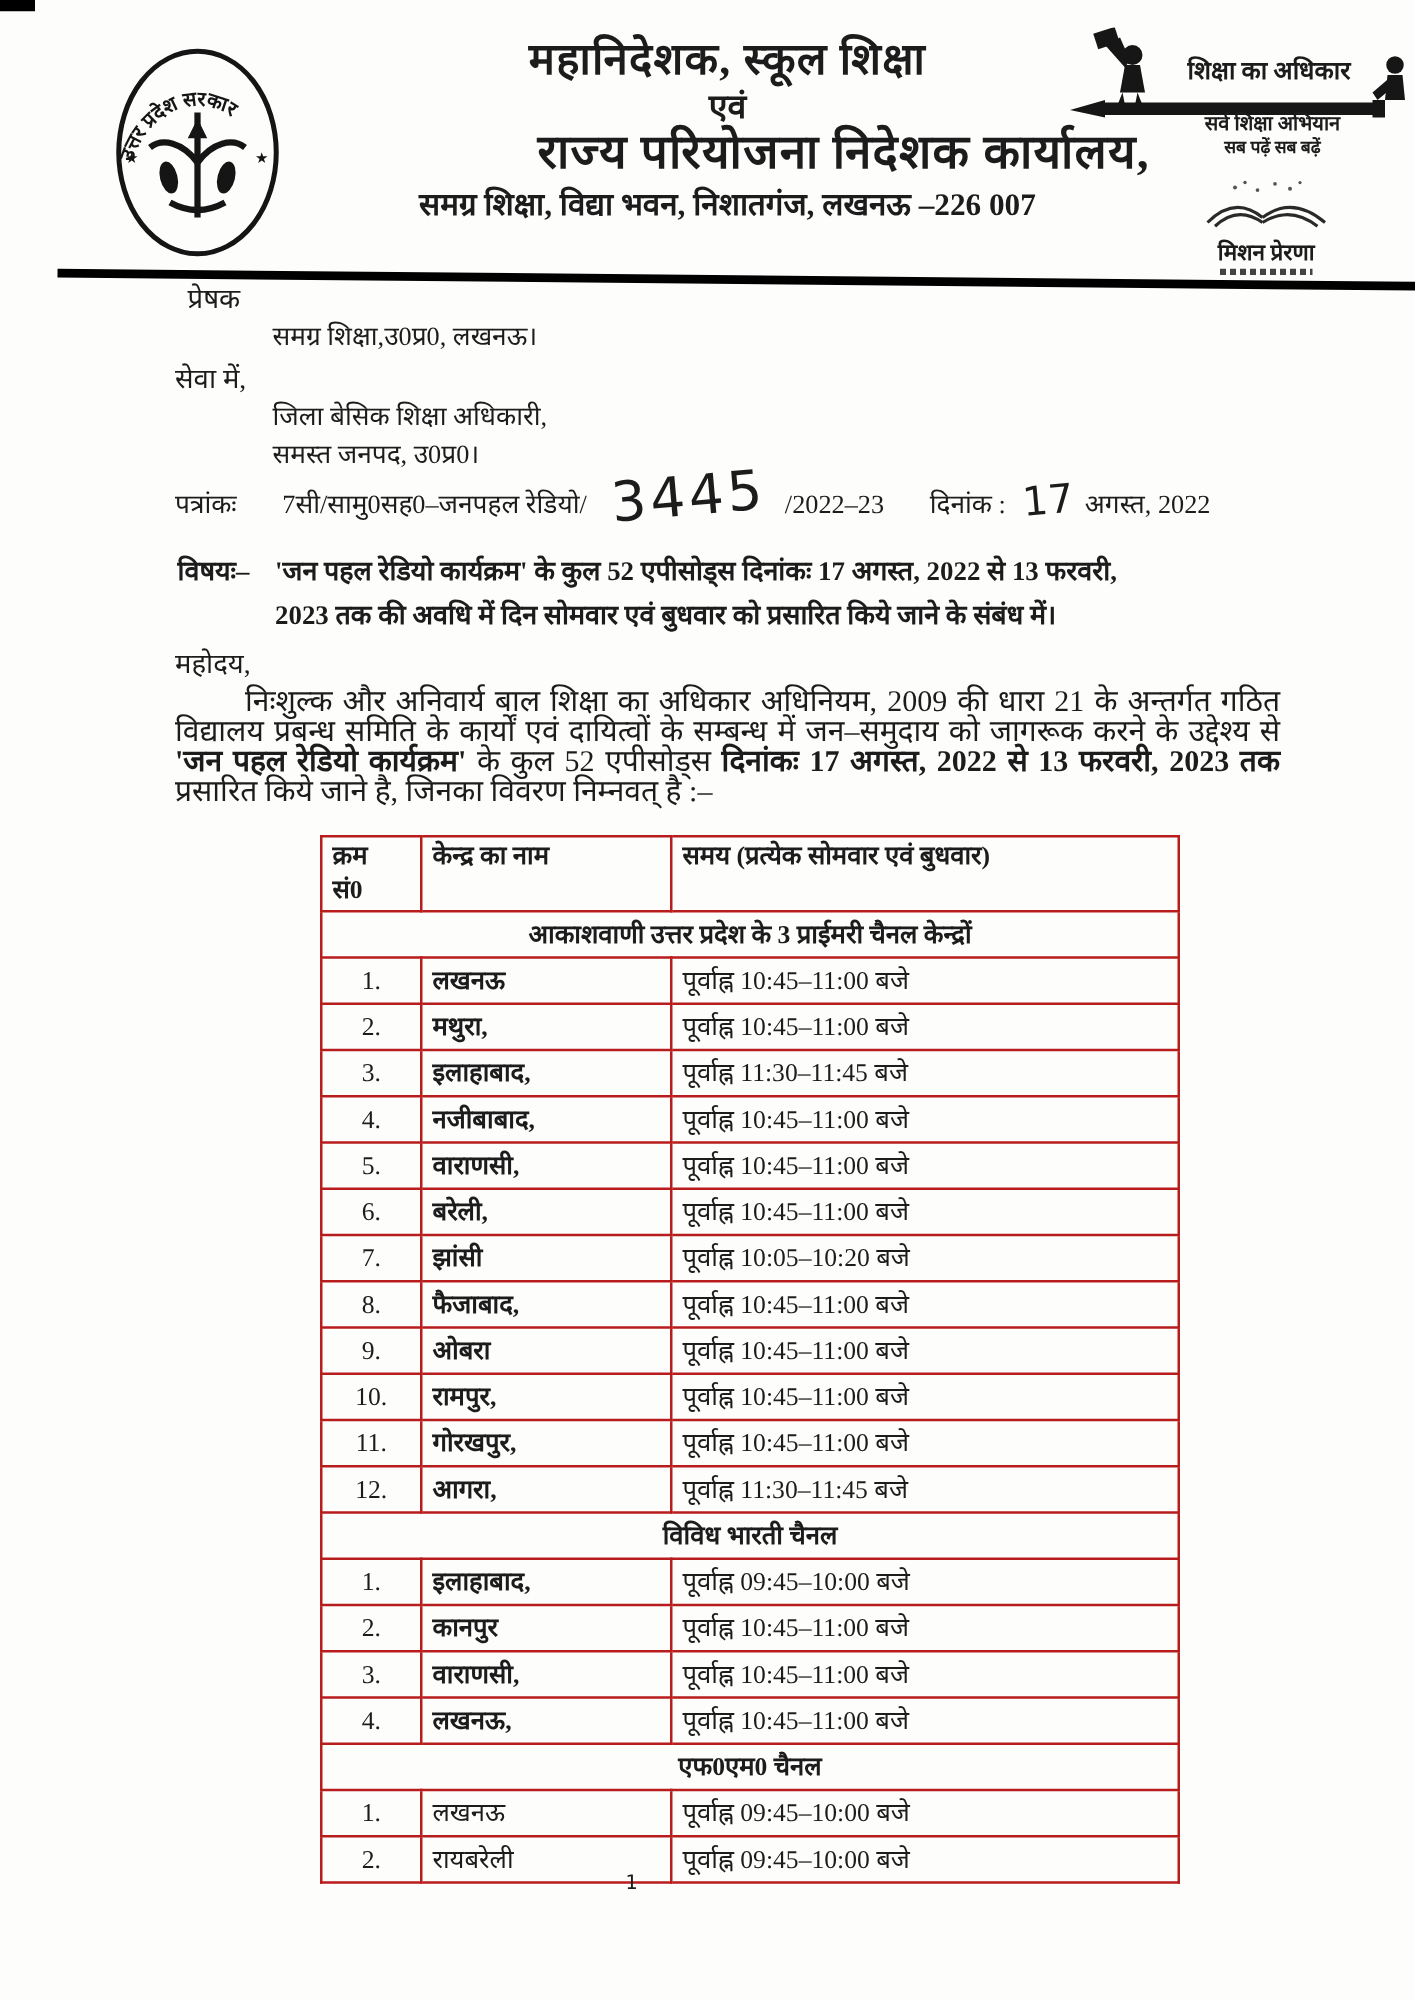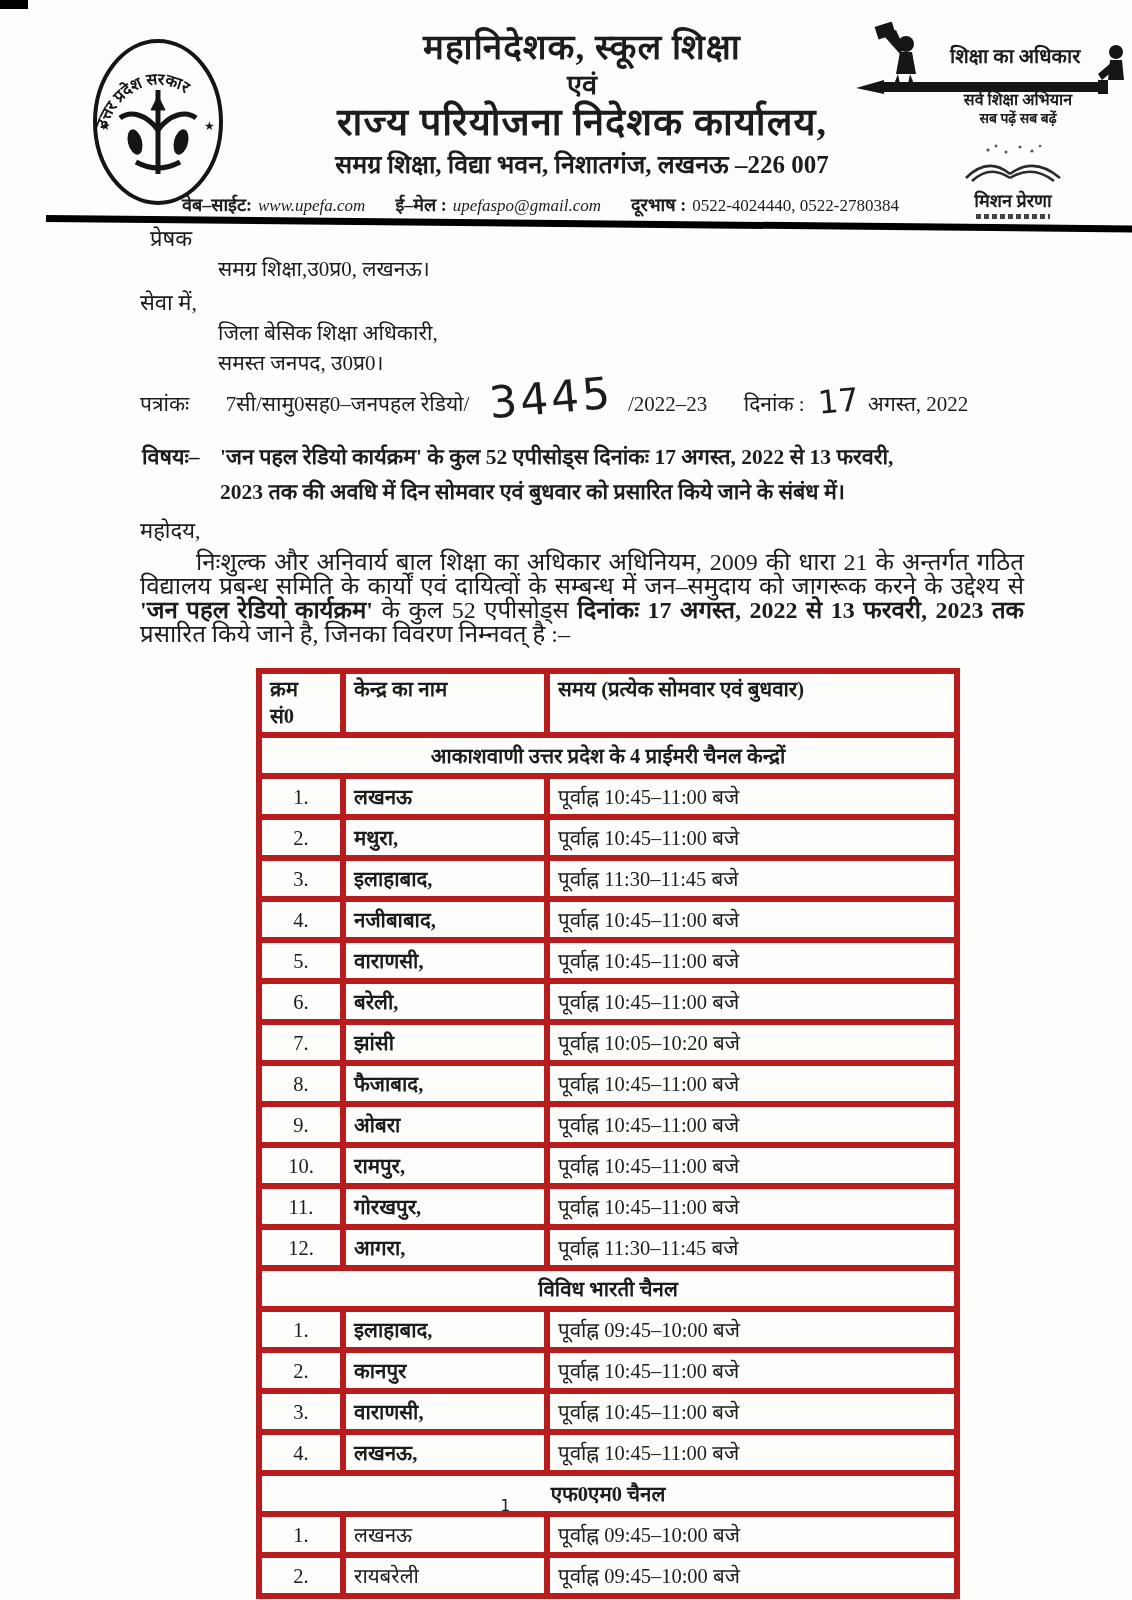--- a/index.html
+++ b/index.html
@@ -5,21 +5,21 @@
   html,body{margin:0;padding:0;background:#d9d9d9;}
   .page{position:relative;width:1132px;height:1600px;background:#fdfdfc;margin:0 auto;
         font-family:"Liberation Serif",serif;color:#1c1c1c;overflow:hidden;}
   .corner-mark{position:absolute;top:0;left:0;width:28px;height:9px;background:#000;}
 
   
   .emblem{position:absolute;top:34px;left:88px;width:140px;height:176px;}
   .org{position:absolute;top:28px;left:244px;width:676px;text-align:center;line-height:1.12;}
   .org-line1{font-size:35px;font-weight:700;letter-spacing:1px;}
   .org-line2{font-size:27px;font-weight:700;margin-top:3px;}
-  .org-line3{font-size:38px;font-weight:700;margin-top:1px;letter-spacing:1px;}
+  .org-line3{font-size:38px;font-weight:700;margin-top:1px;letter-spacing:1px;text-align:right;}
   .org-line4{font-size:25px;font-weight:700;margin-top:7px;}
   .contact{position:absolute;top:192px;left:182px;width:760px;font-size:17px;
            display:flex;gap:30px;white-space:nowrap;align-items:baseline;}
   .contact .lbl{font-weight:700;font-size:18px;}
   .contact .ital{font-style:italic;font-size:17px;}
   .contact .grp{display:flex;gap:6px;align-items:baseline;}
 
   .banner{position:absolute;top:22px;left:850px;width:280px;height:86px;}
   .banner svg{position:absolute;top:0;left:0;}
   .banner-title{position:absolute;top:20px;left:100px;font-size:20px;font-weight:700;white-space:nowrap;}
@@ -47,21 +47,21 @@
   .hand-day{font-size:32px;line-height:20px;top:1px;margin:0 4px 0 8px;}
   .ref-gap{display:inline-block;width:26px;}
   .subject{position:relative;padding-left:80px;font-weight:700;margin-top:10px;line-height:35px;font-size:21.5px;}
   .subject-label{position:absolute;left:2px;top:0;}
   .salutation{margin-top:6px;font-size:22px;}
   .para{margin-top:4px;text-align:justify;text-indent:56px;line-height:24px;font-size:24px;}
   .para .bold{font-weight:700;}
 
   
   table.sched{border-collapse:collapse;margin:22px 0 0 116px;font-size:20.5px;}
-  table.sched th,table.sched td{border:6px solid #b91c1c;padding:2px 8px;height:31px;}
+  table.sched th,table.sched td{border:2px solid #b91c1c;padding:2px 8px;height:31px;}
   table.sched th{font-weight:700;text-align:left;vertical-align:top;line-height:27px;}
   th.h0{width:62px;white-space:pre-line;}
   th.h1{width:182px;}
   th.h2{width:388px;}
   tr.section-row td{text-align:center;font-weight:700;padding:2px 0;}
   tr.data-row td.c0{text-align:center;}
   tr.data-row td.c1{font-weight:700;}
   tr.data-row.sec2 td.c1{font-weight:400;}
   tr.data-row td.c2{font-weight:400;}
 
@@ -141,34 +141,20 @@
           <circle cx="48" cy="12" r="1.5"></circle>
         <circle cx="62" cy="7" r="1.5"></circle>
           <circle cx="74" cy="11" r="1.6"></circle>
           <circle cx="82" cy="6" r="1.3"></circle>
       </g>
     </svg>
     <div class="mission-name">मिशन प्रेरणा</div>
     <div class="mission-tag"></div>
   </div>
 
-  <div class="contact">
-    <span class="grp">
-      <span class="lbl">वेब–साईट:</span>
-      <span class="ital">www.upefa.com</span>
-    </span>
-    <span class="grp">
-      <span class="lbl">ई–मेल :</span>
-      <span class="ital">upefaspo@gmail.com</span>
-    </span>
-    <span class="grp">
-      <span class="lbl">दूरभाष :</span>
-      <span>0522-4024440, 0522-2780384</span>
-    </span>
-  </div>
 
   <div class="rule-bar"></div>
 
   <div class="lbody">
     <div class="from-label" style="margin-left:10px;">प्रेषक</div>
     <div class="addr">समग्र शिक्षा,उ0प्र0, लखनऊ।</div>
     <div class="to-label">सेवा में,</div>
     <div class="addr">जिला बेसिक शिक्षा अधिकारी,</div>
     <div class="addr">समस्त जनपद, उ0प्र0।</div>
 
@@ -200,21 +186,21 @@
       <thead>
         <tr>
           <th class="h0">क्रम
 सं0</th>
           <th class="h1">केन्द्र का नाम</th>
           <th class="h2">समय (प्रत्येक सोमवार एवं बुधवार)</th>
         </tr>
       </thead>
       <tbody>
           <tr class="section-row sec0">
-            <td colspan="3">आकाशवाणी उत्तर प्रदेश के 4 प्राईमरी चैनल केन्द्रों</td>
+            <td colspan="3">आकाशवाणी उत्तर प्रदेश के 3 प्राईमरी चैनल केन्द्रों</td>
           </tr>
           <tr class="data-row sec0">
             <td class="c0">1.</td>
             <td class="c1">लखनऊ</td>
             <td class="c2">पूर्वाह्न 10:45–11:00 बजे</td>
           </tr>
           <tr class="data-row sec0">
             <td class="c0">2.</td>
             <td class="c1">मथुरा,</td>
             <td class="c2">पूर्वाह्न 10:45–11:00  बजे</td>

